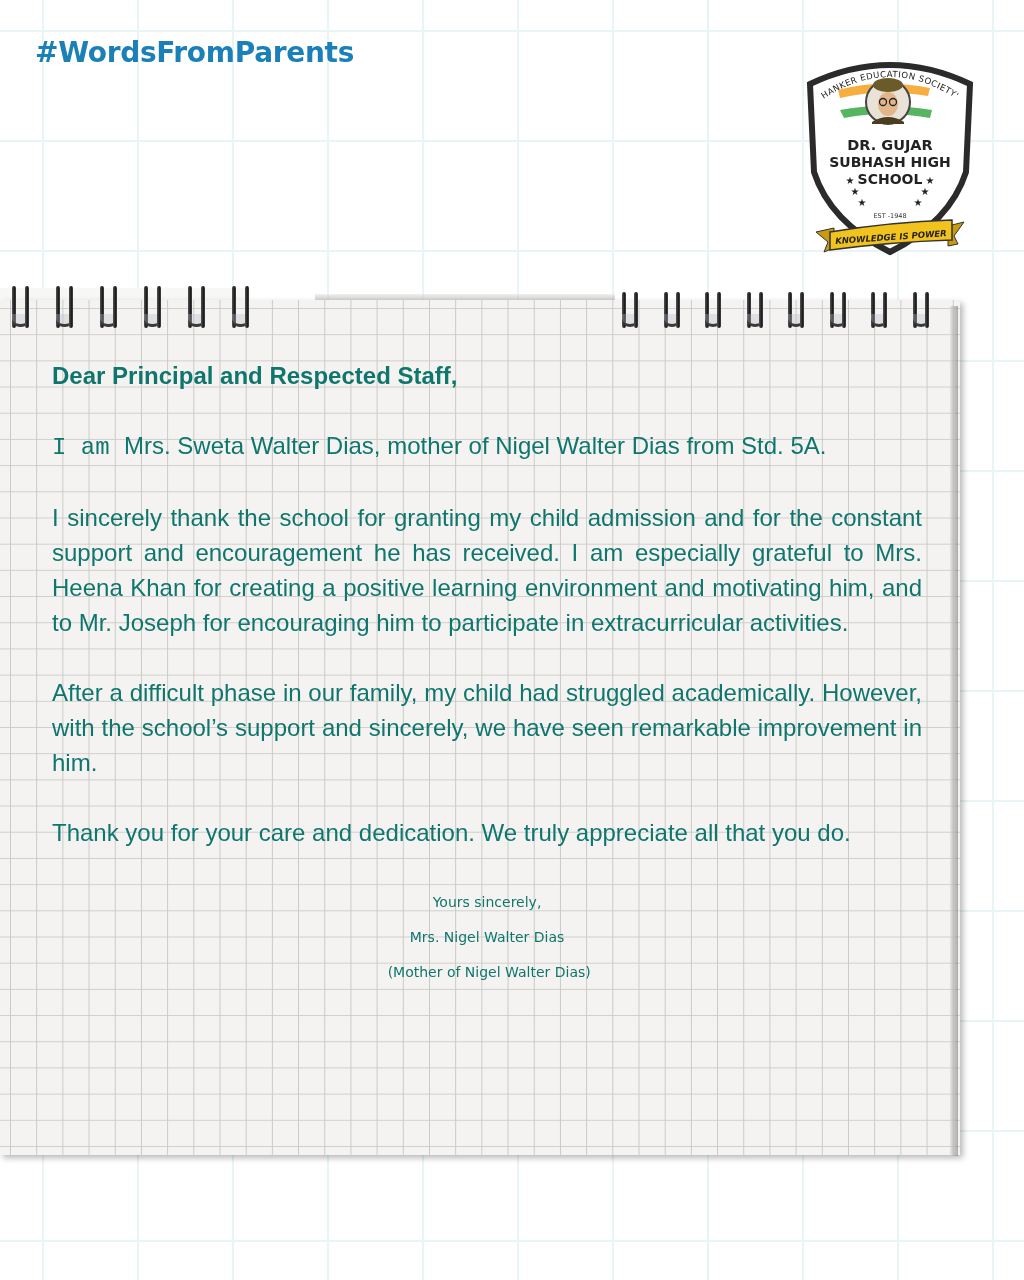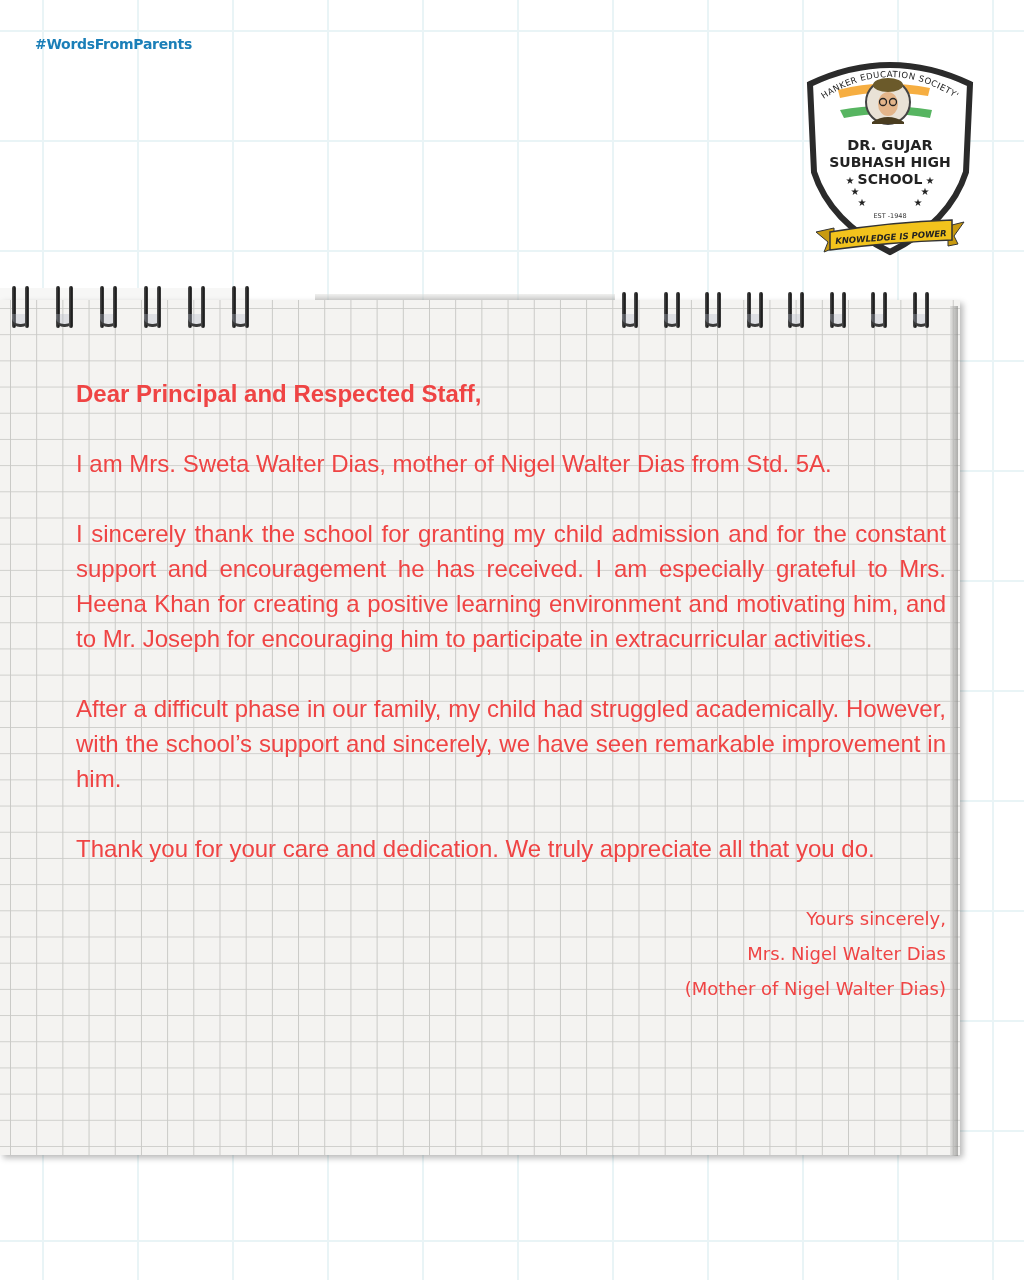--- a/index.html
+++ b/index.html
@@ -9,21 +9,21 @@
       background-image:
         linear-gradient(to right, #e9f4f6 2px, transparent 2px),
         linear-gradient(to bottom, #e9f4f6 2px, transparent 2px);
       background-size: 95px 110px;
       background-position: 42px 30px;
       font-family: "Liberation Sans", sans-serif;
     }
     .hashtag {
       position: absolute; left: 35px; top: 36px;
       font-family: "DejaVu Sans", sans-serif; font-weight: bold;
-      font-size: 14px; color: #1b7fb8; letter-spacing: -0.3px;
+      font-size: 28px; color: #1b7fb8; letter-spacing: -0.3px;
     }
     
     .logo { position: absolute; left: 800px; top: 52px; width: 180px; height: 210px; }
     .logo svg { width: 100%; height: 100%; }
 
     
     .paper {
       position: absolute; left: 0; top: 300px; width: 960px; height: 855px;
       background-color: #f4f3f1;
       background-image:
@@ -65,30 +65,30 @@
       position: absolute; left: 12px; top: 30px; width: 17px; height: 10px;
       border-bottom: 3px solid #3a3a3a; border-radius: 0 0 8px 8px;
       background: rgba(180,185,200,0.35);
     }
     .rings-right .ring::before { left: 10px; height: 36px; top: 8px; }
     .rings-right .ring::after { left: 22px; height: 36px; top: 8px; }
     .rings-right .ring .base { left: 10px; top: 30px; width: 16px; }
 
     
     .letter {
-      position: absolute; left: 52px; top: 376px; width: 870px;
-      color: #ef4444;
+      position: absolute; left: 52px; top: 358px; width: 870px;
+      color: #0f766e;
       font-family: "Liberation Sans Narrow", "Liberation Sans", sans-serif;
-      font-size: 24px; line-height: 35px; margin-left: 24px;
+      font-size: 24px; line-height: 35px;
     }
     .letter p { margin: 0 0 35px 0; text-align: justify; }
     .letter .greeting { font-weight: bold; margin-bottom: 35px; }
     .letter .intro b { font-weight: normal; }
-    .letter .intro span.plain { font-weight: normal; }
-    .letter .sign { text-align: right; font-family: "DejaVu Sans", sans-serif; font-size: 18px; line-height: 35px; }
+    .letter .intro span.plain { font-weight: normal; font-family: Liberation Mono, monospace; }
+    .letter .sign { text-align: center; font-family: "DejaVu Sans", sans-serif; font-size: 14px; line-height: 35px; }
     .letter .sign div { white-space: pre; }
   </style>
 </head>
 <body>
 
 <div class="hashtag">#WordsFromParents</div>
 
 <div class="logo">
   <svg viewBox="0 0 180 210" xmlns="http://www.w3.org/2000/svg">
     <defs>

